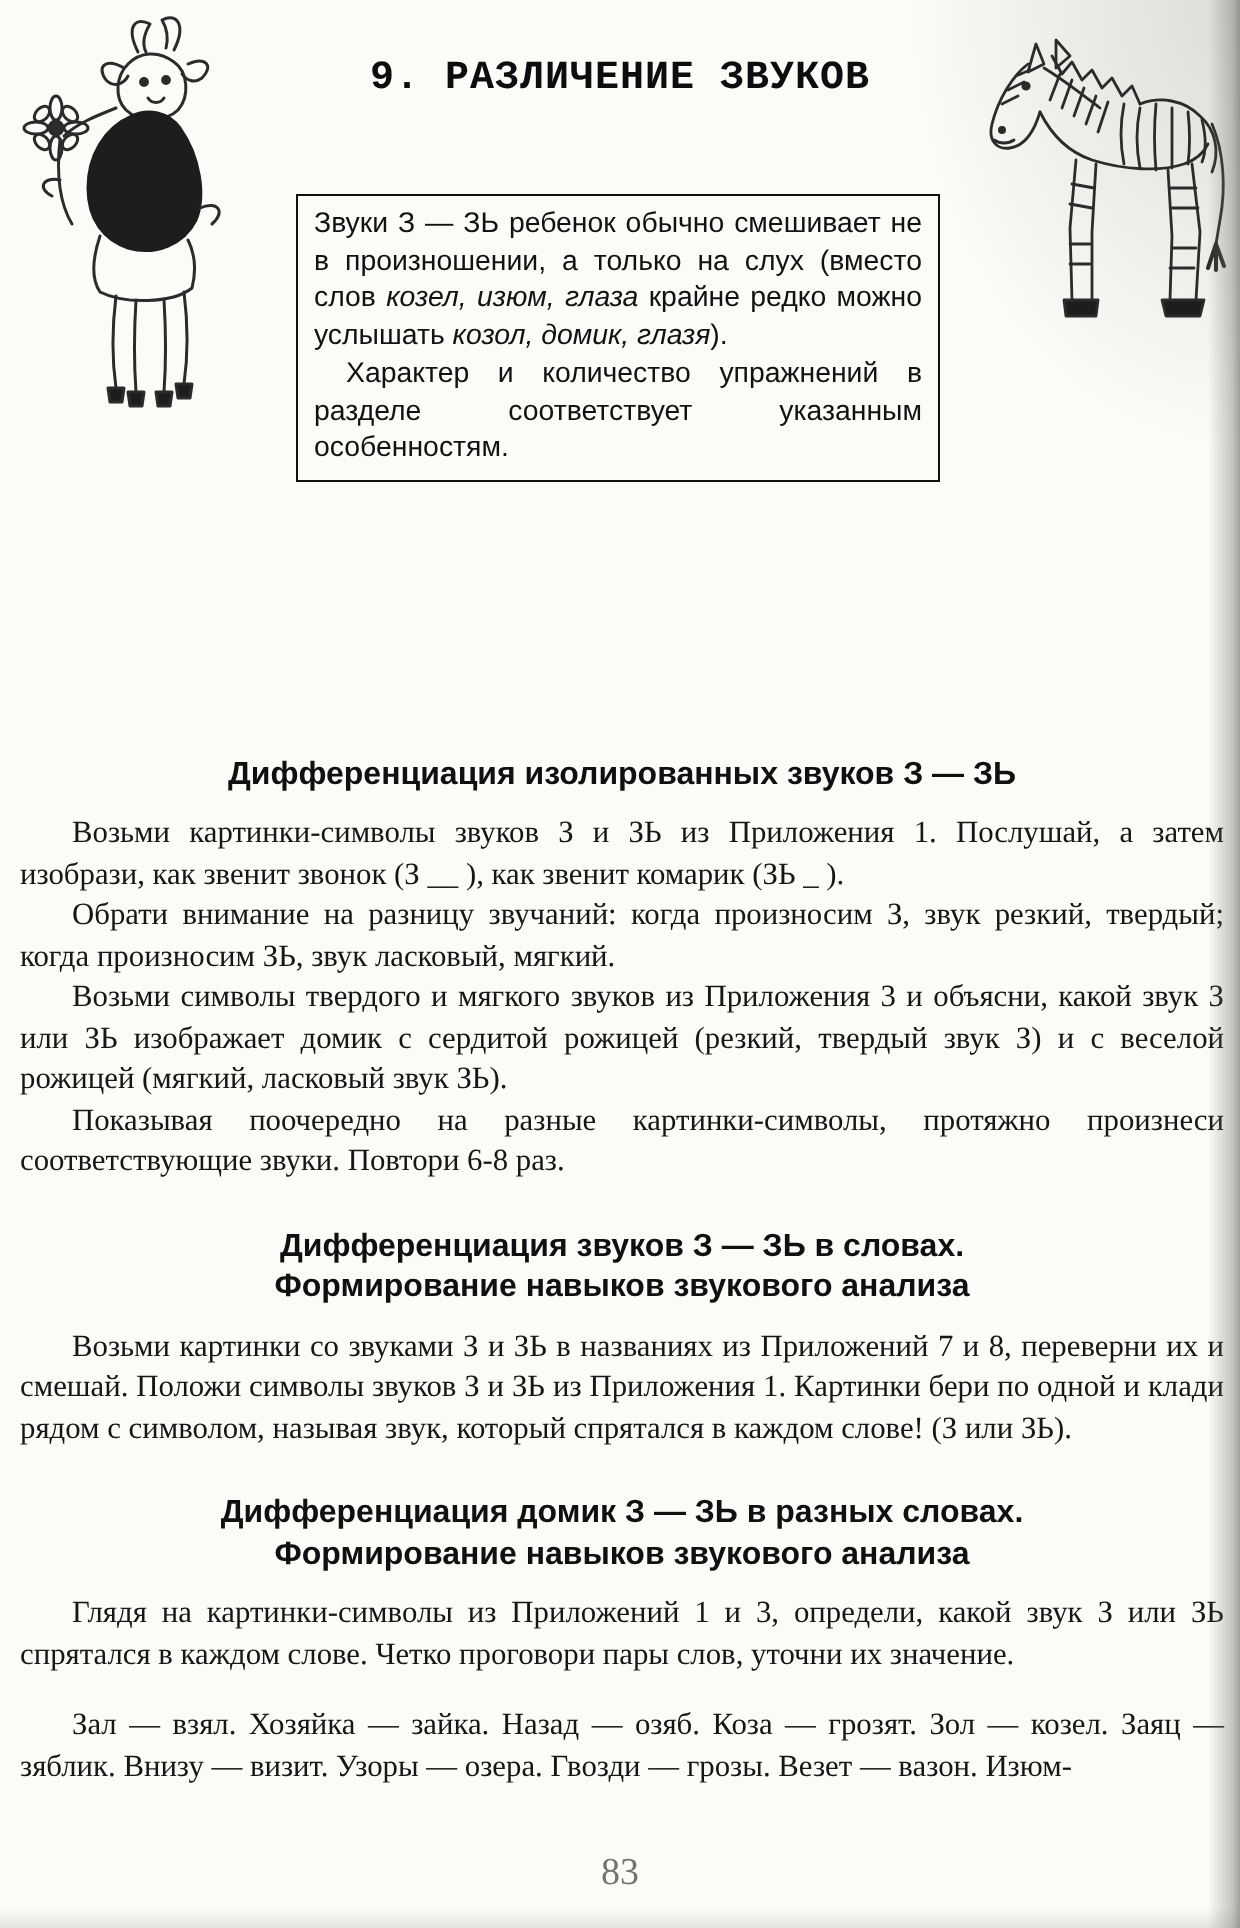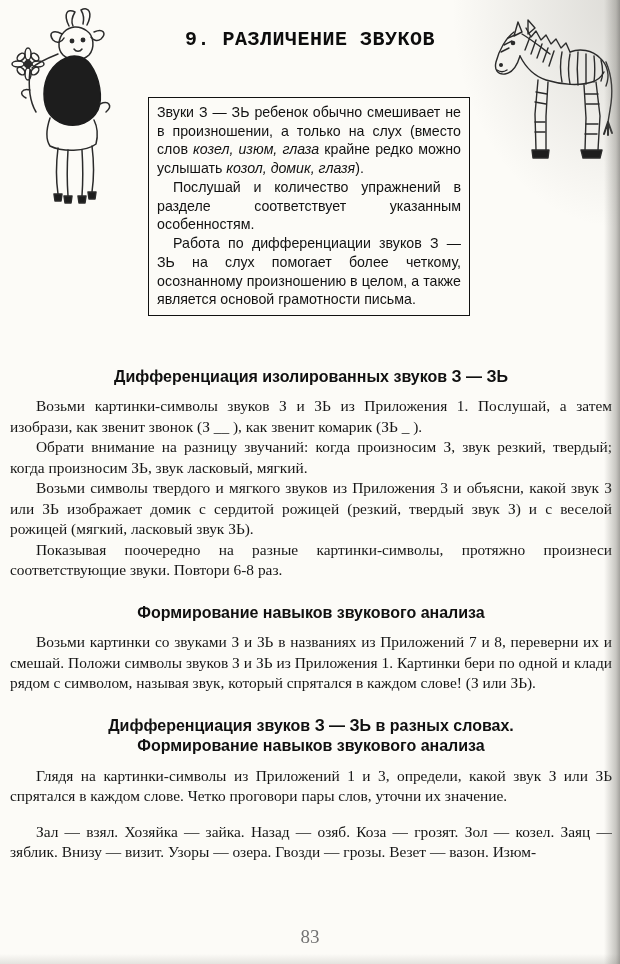--- a/index.html
+++ b/index.html
@@ -23,21 +23,21 @@
   .intro-box{position:absolute;left:148px;top:97px;width:322px;border:1.5px solid #111;
     padding:5px 8px 6px;font-family:"Liberation Sans",sans-serif;font-size:14.2px;
     line-height:1.32;text-align:justify;color:#121212}
   .intro-box p{margin:0}
   .intro-box p.ind{text-indent:16px}
   .intro-box i{font-style:italic}
 
   .content{position:absolute;left:10px;top:362px;width:602px}
   .sec{font-family:"Liberation Sans",sans-serif;font-size:16px;font-weight:bold;
     text-align:center;margin:22px 0 9px;line-height:1.28;color:#101010}
-  .sec.first{margin-top:5px}
+  .sec.first{margin-top:16px}
   .content p{margin:0;font-size:15.4px;line-height:1.33;text-align:justify;text-indent:26px}
   .content p.gap{margin-top:15px}
 
   .pagenum{position:absolute;left:0;right:0;bottom:16px;text-align:center;
     font-size:19px;color:#737373}
 </style>
 </head>
 <body>
 
 <div class="page">
@@ -131,41 +131,41 @@
       </g>
     </svg>
   </div>
 
   <div class="title">
     <div>9. РАЗЛИЧЕНИЕ ЗВУКОВ</div>
   </div>
 
   <div class="intro-box">
     <p><span>Звуки З — ЗЬ ребенок обычно смешивает не в произношении, а только на слух (вместо слов </span><i>козел, изюм, глаза</i><span> крайне редко можно услышать </span><i>козол, домик, глазя</i><span>).</span></p>
-    <p class="ind">Послушай и количество упражнений в разделе соответствует указанным особенностям.</p>
-    <p class="ind">Работа по дифференциации звуков З — ЗЬ на слух помогает более четкому, осознанному произношению в целом, а также является основой грамотности письма.</p>
+    <p class="ind">Характер и количество упражнений в разделе соответствует указанным особенностям.</p>
   </div>
 
   <div class="content">
 
     <h2 class="sec first">
       <span>Дифференциация изолированных звуков З — ЗЬ</span>
     </h2>
     <p>Возьми картинки-символы звуков З и ЗЬ из Приложения 1. Послушай, а затем изобрази, как звенит звонок (З __ ), как звенит комарик (ЗЬ _ ).</p>
     <p>Обрати внимание на разницу звучаний: когда произносим З, звук резкий, твердый; когда произносим ЗЬ, звук ласковый, мягкий.</p>
     <p>Возьми символы твердого и мягкого звуков из Приложения 3 и объясни, какой звук З или ЗЬ изображает домик с сердитой рожицей (резкий, твердый звук З) и с веселой рожицей (мягкий, ласковый звук ЗЬ).</p>
     <p>Показывая поочередно на разные картинки-символы, протяжно произнеси соответствующие звуки. Повтори 6-8 раз.</p>
 
     <h2 class="sec">
+      <div>Дифференциация звуков З — ЗЬ в словах.</div>
       <div>Формирование навыков звукового анализа</div>
     </h2>
     <p>Возьми картинки со звуками З и ЗЬ в названиях из Приложений 7 и 8, переверни их и смешай. Положи символы звуков З и ЗЬ из Приложения 1. Картинки бери по одной и клади рядом с символом,  называя звук,  который спрятался в каждом слове! (З или ЗЬ).</p>
 
     <h2 class="sec">
-      <div>Дифференциация звуков З — ЗЬ в разных словах.</div>
+      <div>Дифференциация домик З — ЗЬ в разных словах.</div>
       <div>Формирование навыков звукового анализа</div>
     </h2>
     <p>Глядя на картинки-символы из Приложений 1 и 3, определи, какой звук З или ЗЬ спрятался в каждом слове. Четко проговори пары слов, уточни их значение.</p>
     <p class="gap">Зал — взял. Хозяйка — зайка. Назад — озяб. Коза — грозят. Зол — козел. Заяц — зяблик. Внизу — визит. Узоры — озера. Гвозди — грозы. Везет — вазон. Изюм-</p>
 
   </div>
 
   <div class="pagenum">83</div>
 
   <div class="edge-right"></div>

